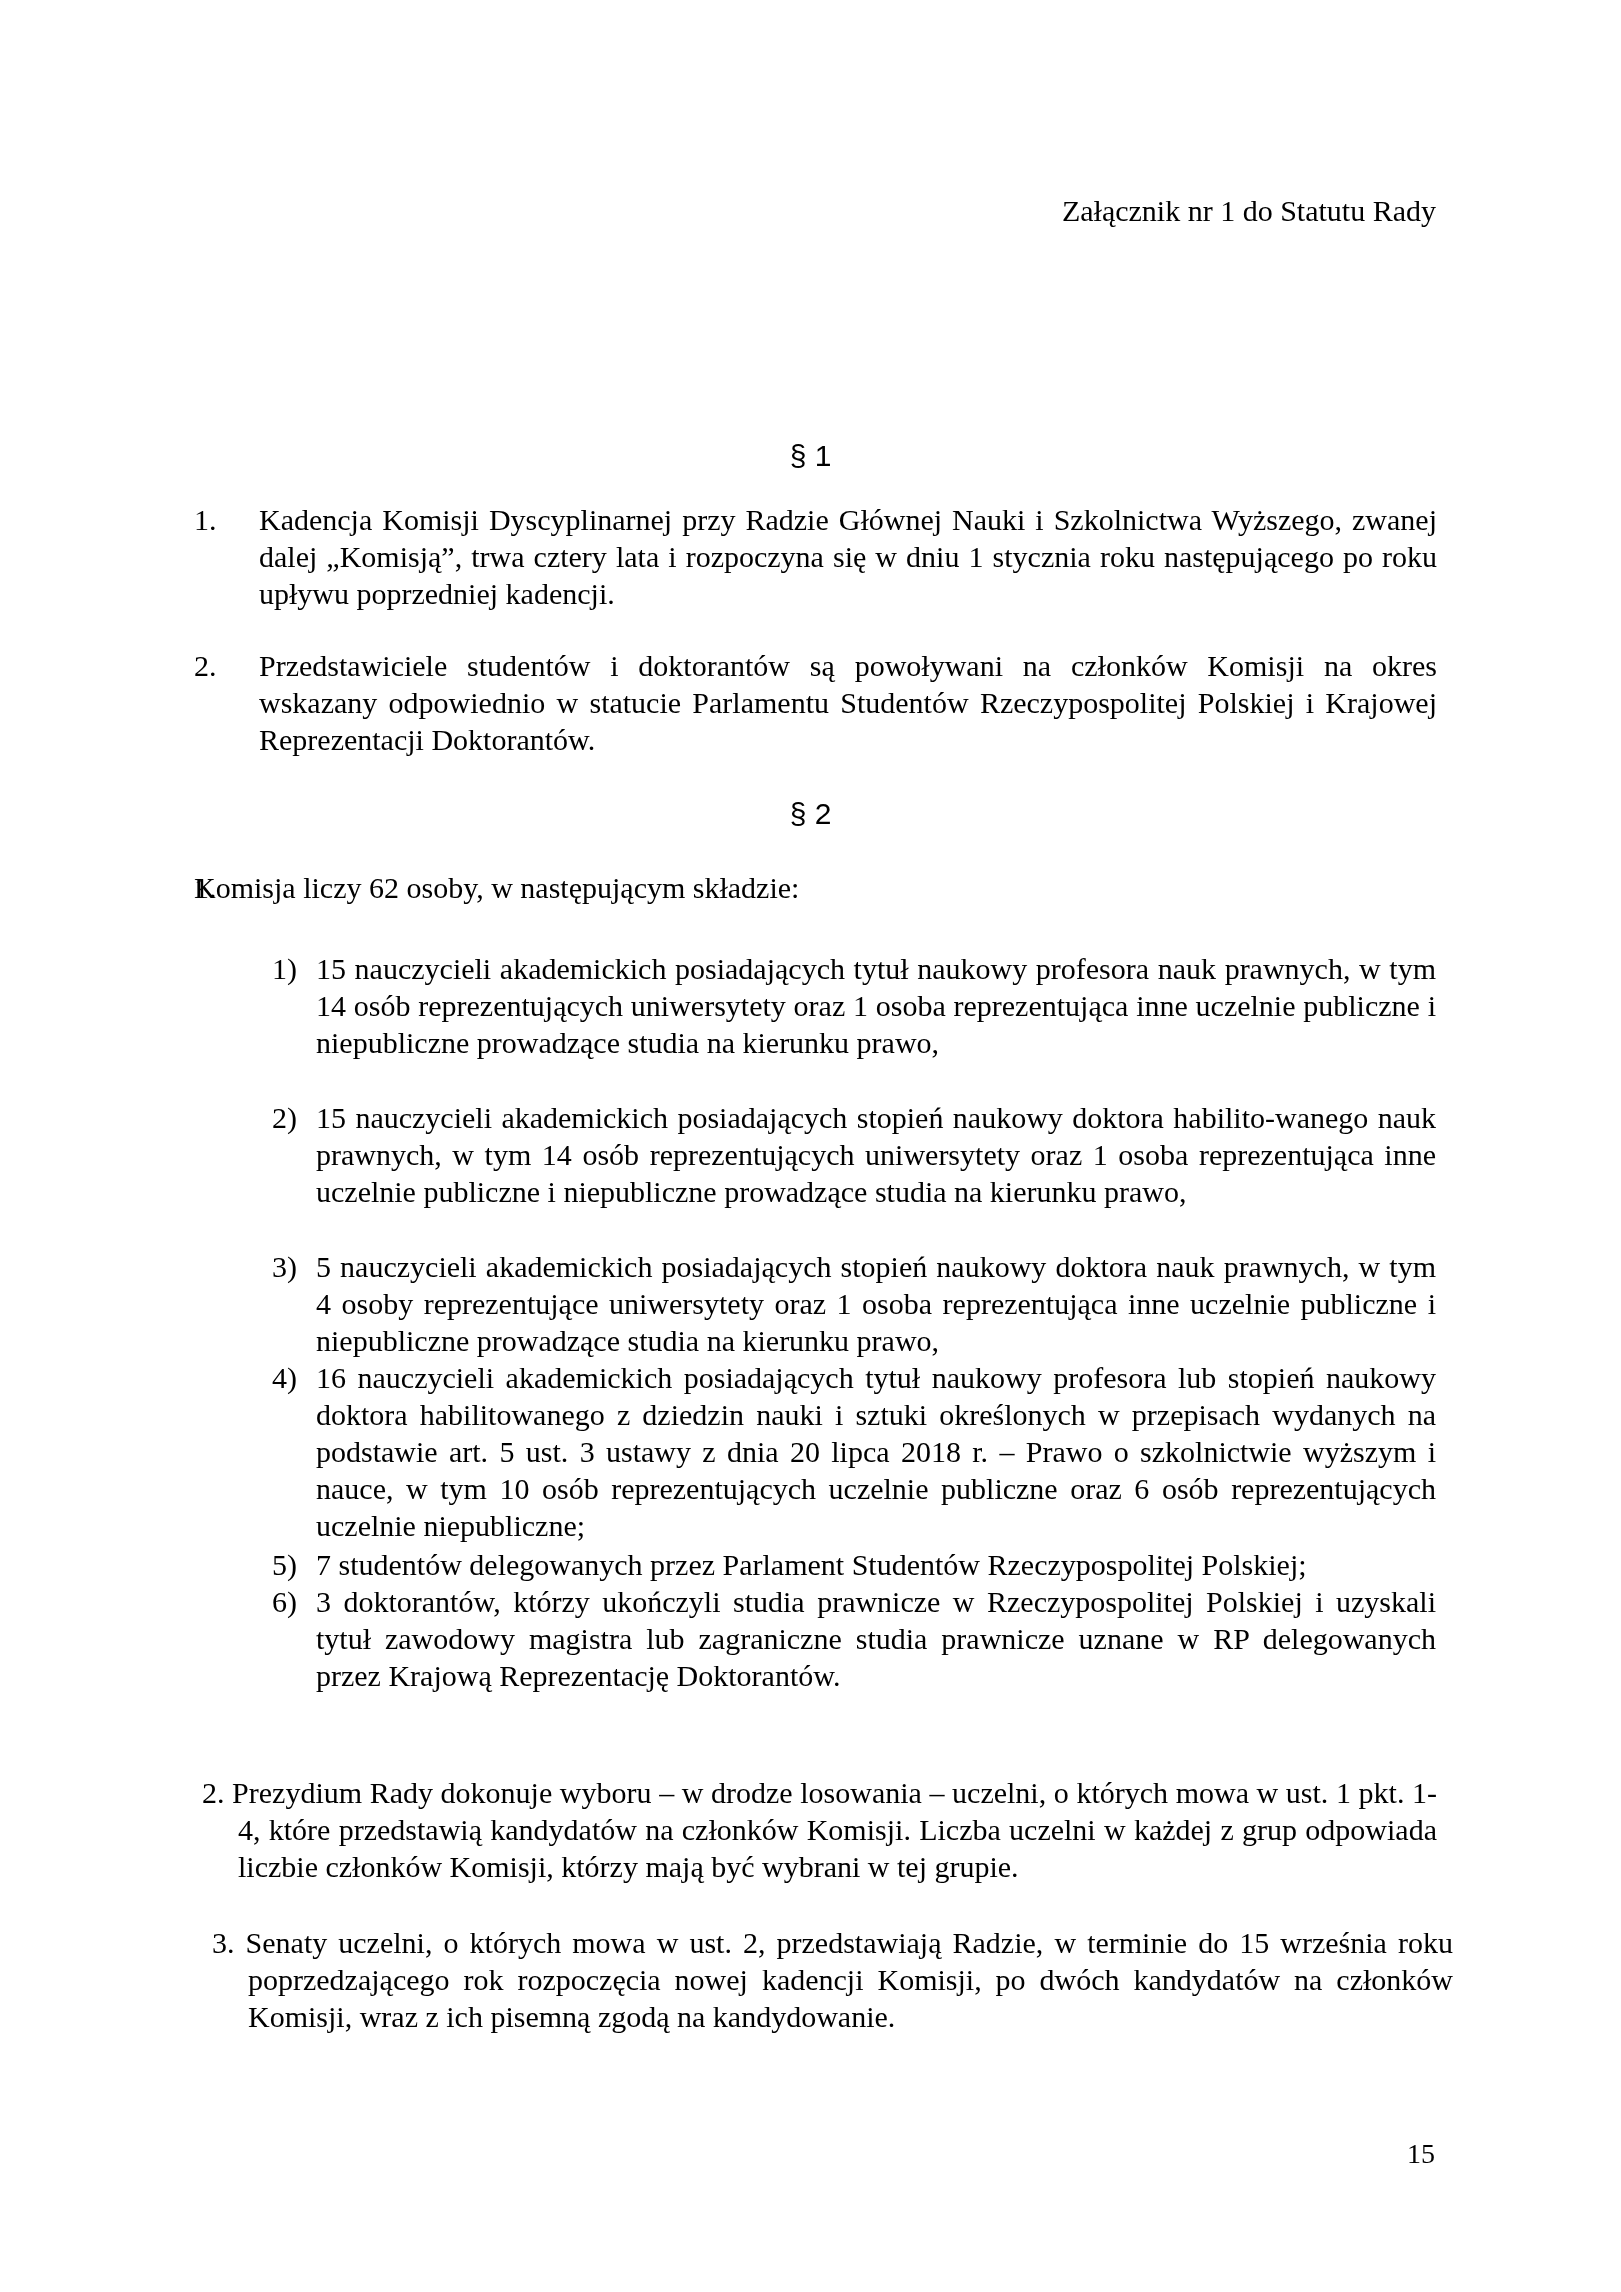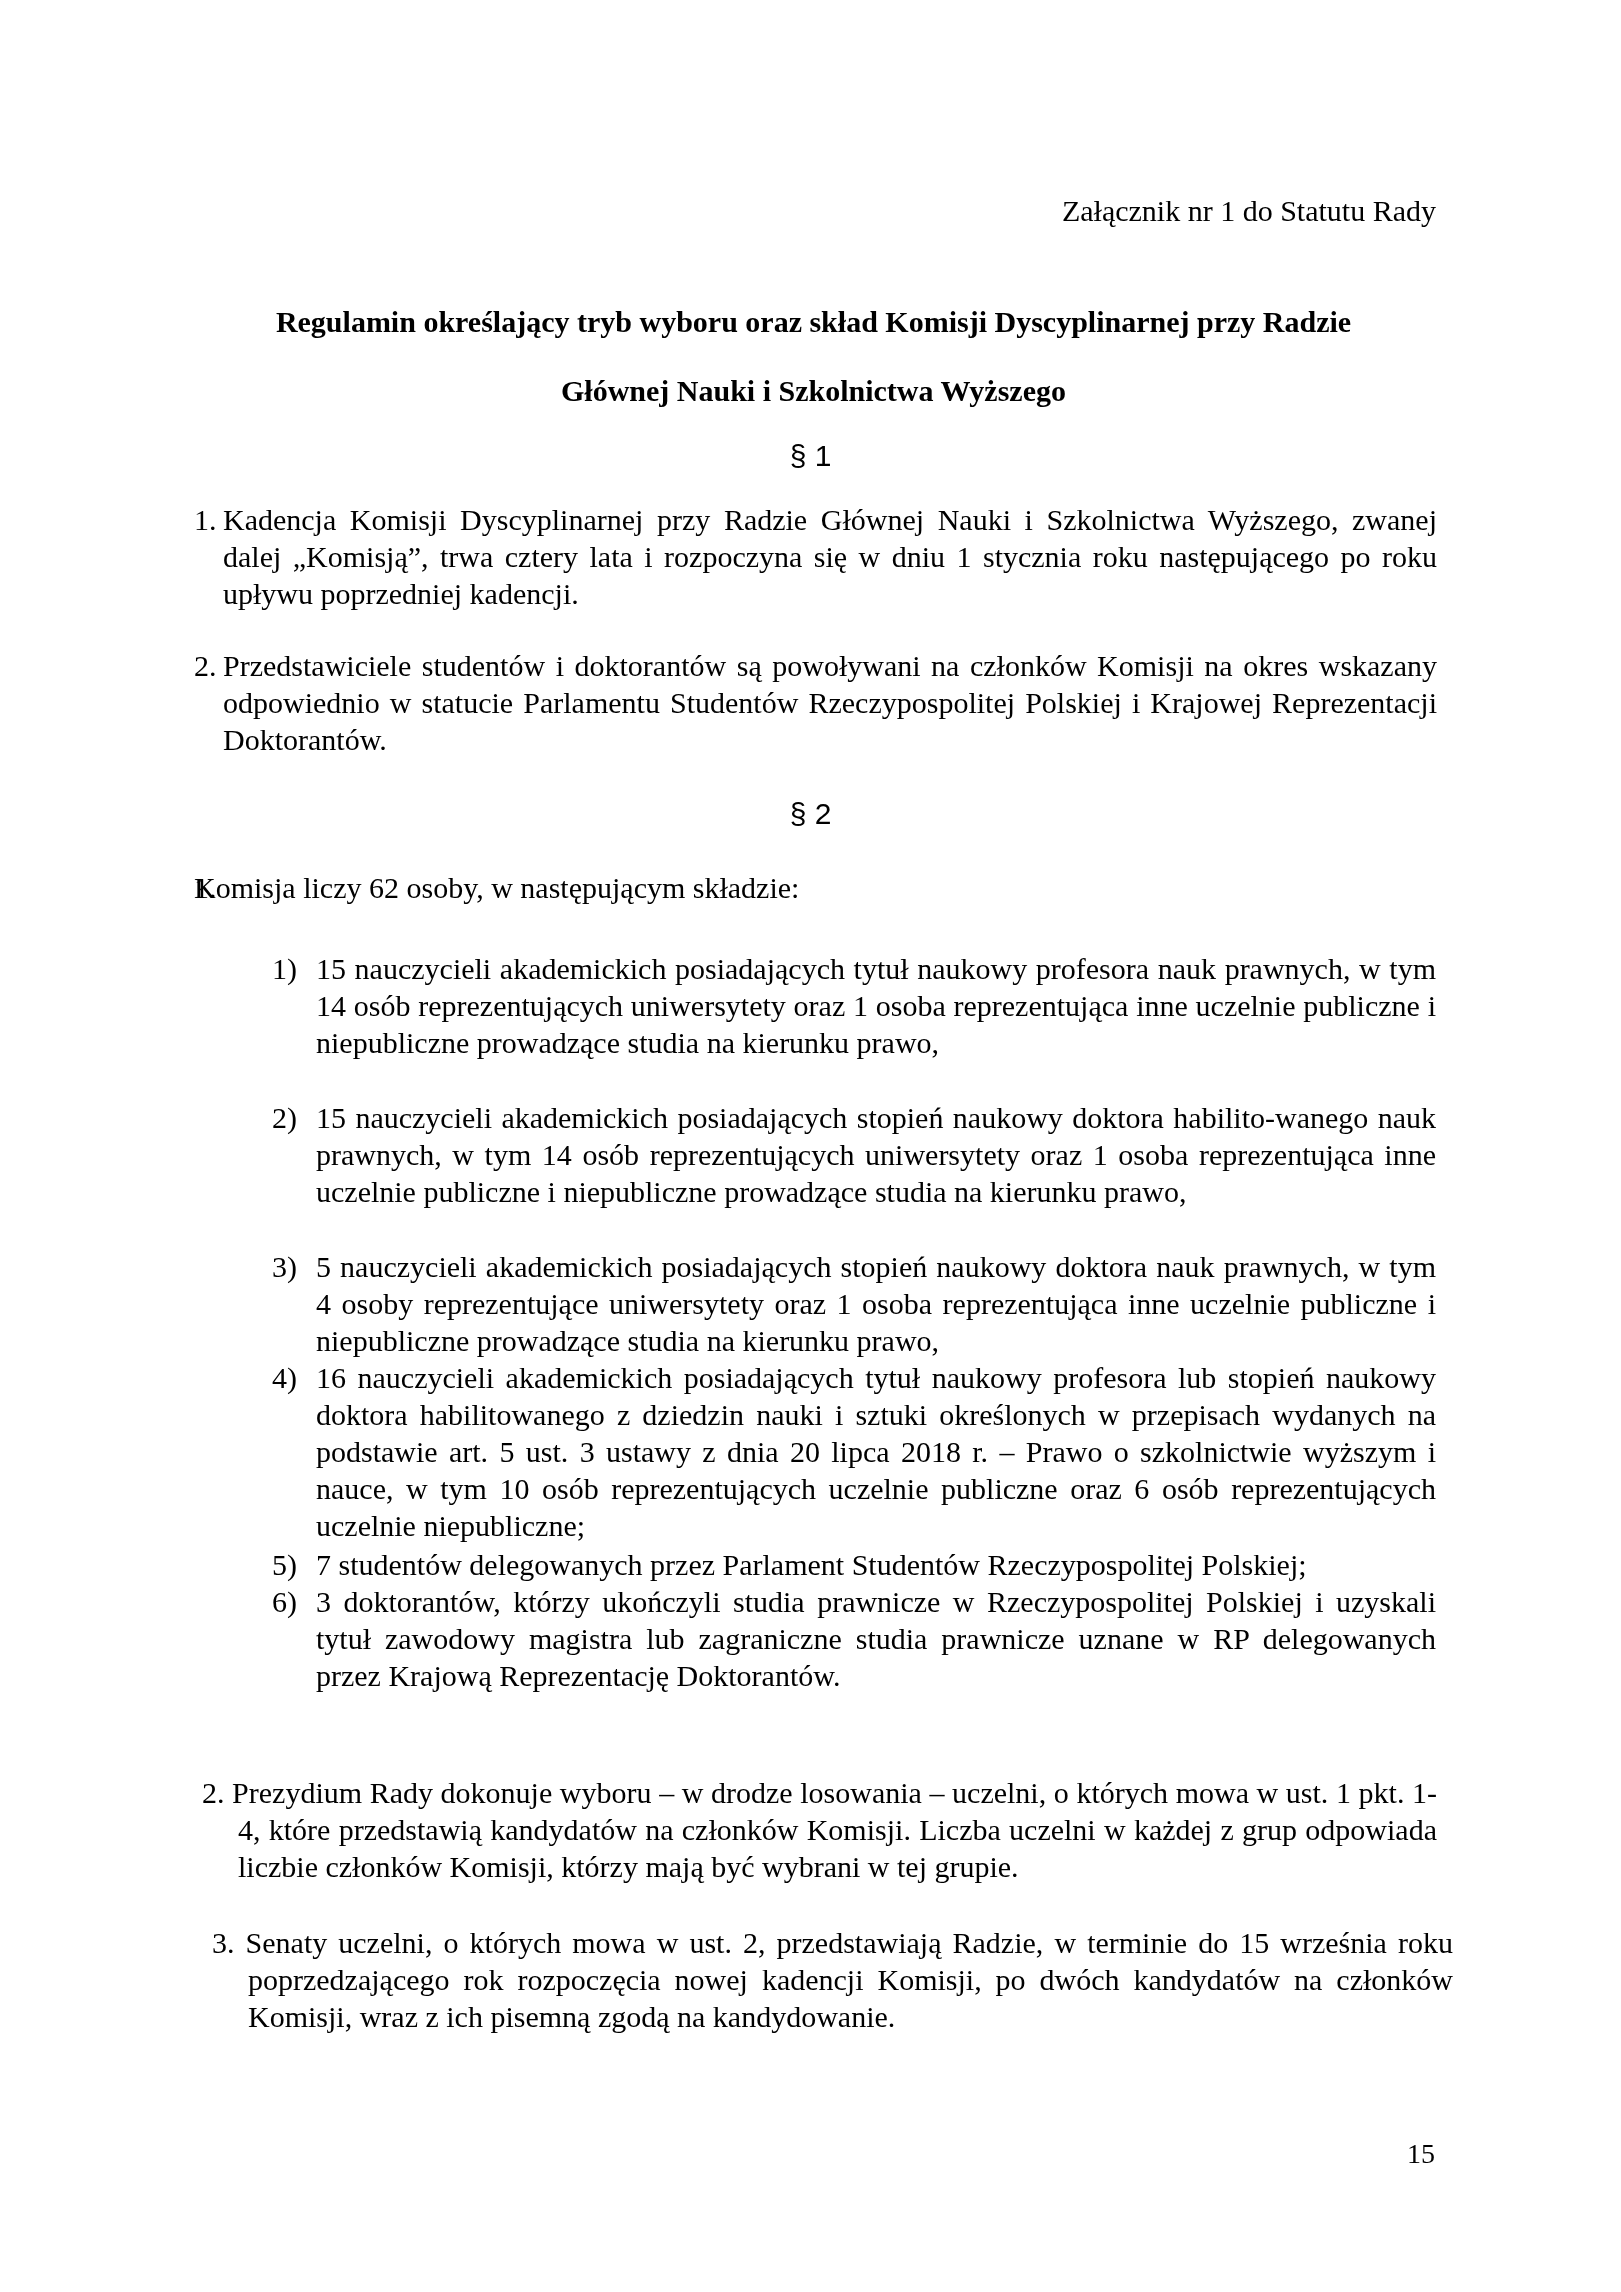--- a/index.html
+++ b/index.html
@@ -9,38 +9,34 @@
   .abs { position: absolute; }
   .annex { right: 185px; top: 192px; font-size: 30px; line-height: 37px; }
   .title { left: 186px; width: 1255px; top: 287px; text-align: center;
            font-weight: bold; font-size: 30px; line-height: 69px; }
   .section { left: 0; width: 1621px; text-align: center;
              font-family: "Liberation Sans", "DejaVu Sans", sans-serif; font-size: 30px; line-height: 37px; }
   .para { font-size: 30px; line-height: 37px; text-align: justify; }
   .para .num { position: absolute; left: 0; top: 0; }
   .para .txt { display: block; }
   .p1 { left: 194px; width: 1243px; }
-  .p1 .txt { margin-left: 29px; font-family: Liberation Serif, serif; }
+  .p1 .txt { margin-left: 65px; font-family: Liberation Serif, serif; }
   .sub { left: 272px; width: 1164px; }
   .sub .txt { margin-left: 44px; }
   .p2 { left: 202px; width: 1235px; }
   .p2 .txt { text-indent: -36px; margin-left: 36px; }
   .pagenum { right: 186px; top: 2135px; font-size: 28px; line-height: 37px; }
 </style>
 </head>
 <body>
 
 <div class="page">
 
   <div class="abs annex">Załącznik nr 1 do Statutu Rady</div>
 
-  <div class="abs title">
-    <div>Regulamin określający tryb wyboru oraz skład Komisji  Dyscyplinarnej przy Radzie</div>
-    <div>Głównej Nauki i Szkolnictwa Wyższego</div>
-  </div>
 
   <div class="abs section" style="top:437px;">§ 1</div>
 
   <div class="abs para p1" style="top:501px;">
     <span class="num">1.</span>
     <span class="txt">Kadencja Komisji Dyscyplinarnej przy Radzie Głównej Nauki i Szkolnictwa Wyższego, zwanej dalej „Komisją”,  trwa cztery lata i rozpoczyna się w dniu 1 stycznia roku następującego po roku upływu poprzedniej kadencji.</span>
   </div>
 
   <div class="abs para p1" style="top:647px;">
     <span class="num">2.</span>

